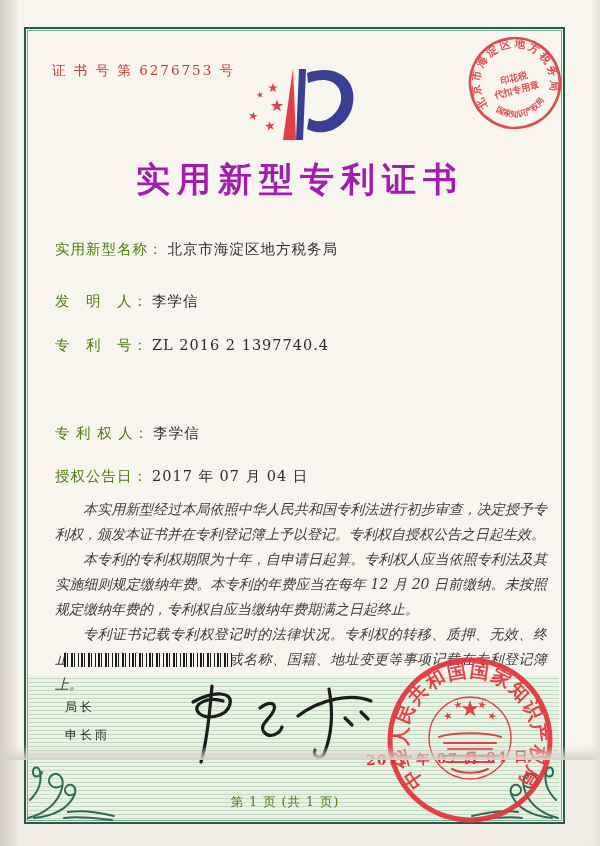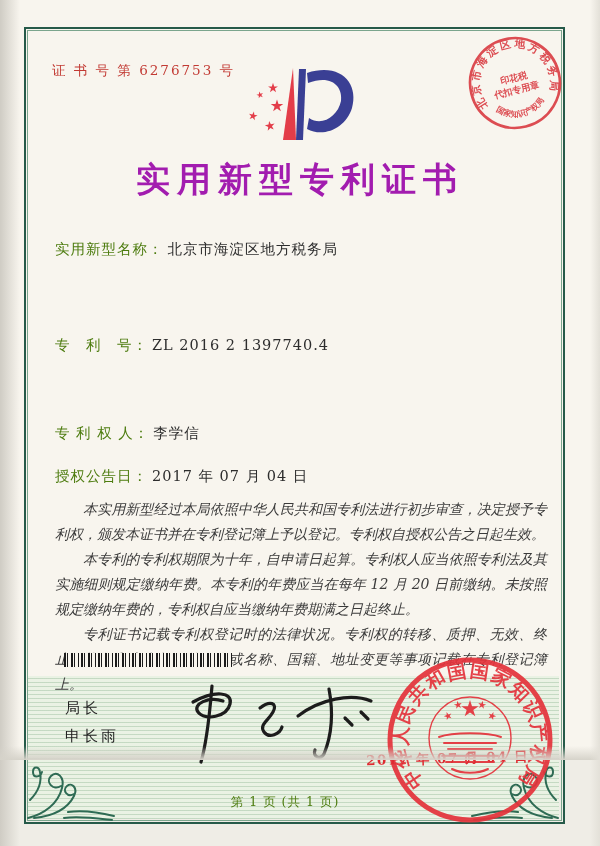--- a/index.html
+++ b/index.html
@@ -48,21 +48,21 @@
   .body-text{position:absolute;left:55px;width:492px;top:497px;
     font-size:14px;line-height:25px;color:#3a3a3a;font-style:italic;}
   .body-text p{margin:0;text-indent:2em;text-align:justify;}
 
   .barcode{position:absolute;left:64px;top:653px;width:168px;height:14px;
     background:repeating-linear-gradient(90deg,
       #1b1b1b 0 2px,#f8f5ee 2px 3px,#1b1b1b 3px 4px,#f8f5ee 4px 7px,
       #1b1b1b 7px 9px,#f8f5ee 9px 10px,#1b1b1b 10px 11px,#f8f5ee 11px 14px,
       #1b1b1b 14px 15px,#f8f5ee 15px 17px);}
 
-  .signer{position:absolute;left:65px;font-size:15px;color:#1f1f1f;letter-spacing:3px;}
+  .signer{position:absolute;left:65px;font-size:12px;color:#1f1f1f;letter-spacing:3px;}
   .signer.t{top:699px}.signer.n{top:727px}
   .signature{position:absolute;left:163px;top:680px;width:235px;height:92px;}
 
   .seal{position:absolute;left:382px;top:652px;width:176px;height:176px;opacity:.93;}
   .seal-date{position:absolute;left:366px;top:750px;color:#de2b31;font-size:13.5px;
     font-weight:700;letter-spacing:1.5px;transform:rotate(-1.5deg);white-space:nowrap;}
 
   .footer{position:absolute;left:0;width:570px;top:794px;text-align:center;
     font-size:12.5px;color:#4d7c0f;letter-spacing:1px;}
 </style>
@@ -125,20 +125,23 @@
       <textPath href="#stampBottom" startOffset="1" textLength="54">国家知识产权局</textPath>
     </text>
     <text x="48" y="46" text-anchor="middle" font-size="9" fill="#d9363d" font-weight="700">印花税</text>
     <text x="48" y="58" text-anchor="middle" font-size="9" fill="#d9363d" font-weight="700">代扣专用章</text>
   </svg>
 
   <div class="title">实用新型专利证书</div>
 
   <div class="field f0">
     <span class="lbl">实用新型名称：</span><span class="val">北京市海淀区地方税务局</span>
+  </div>
+  <div class="field f1">
+    <span class="lbl">发　明　人：</span><span class="val">李学信</span>
   </div>
   <div class="field f2">
     <span class="lbl">专　利　号：</span><span class="val">ZL 2016 2 1397740.4</span>
   </div>
   <div class="field f4">
     <span class="lbl">专 利 权 人：</span><span class="val">李学信</span>
   </div>
   <div class="field f5">
     <span class="lbl">授权公告日：</span><span class="val">2017 年 07 月 04 日</span>
   </div>

